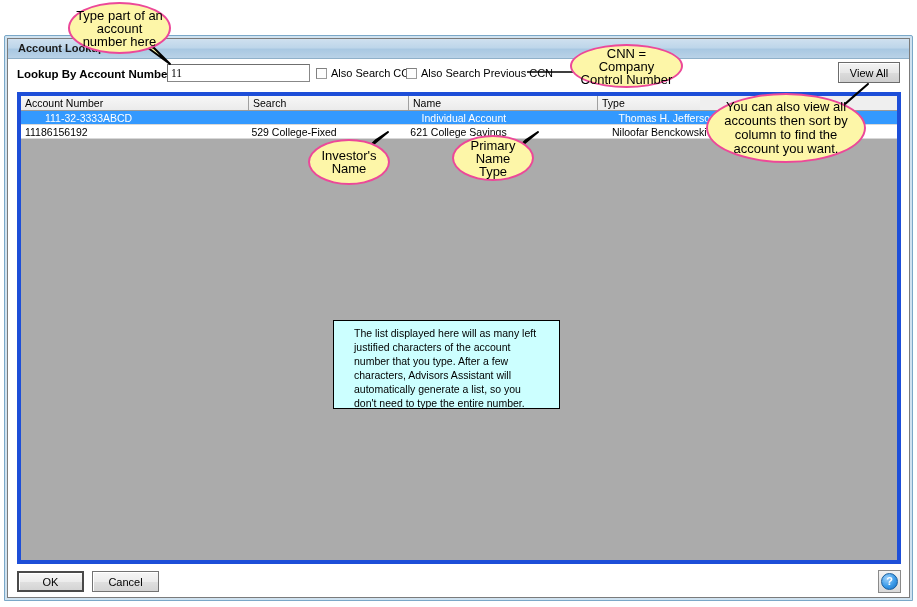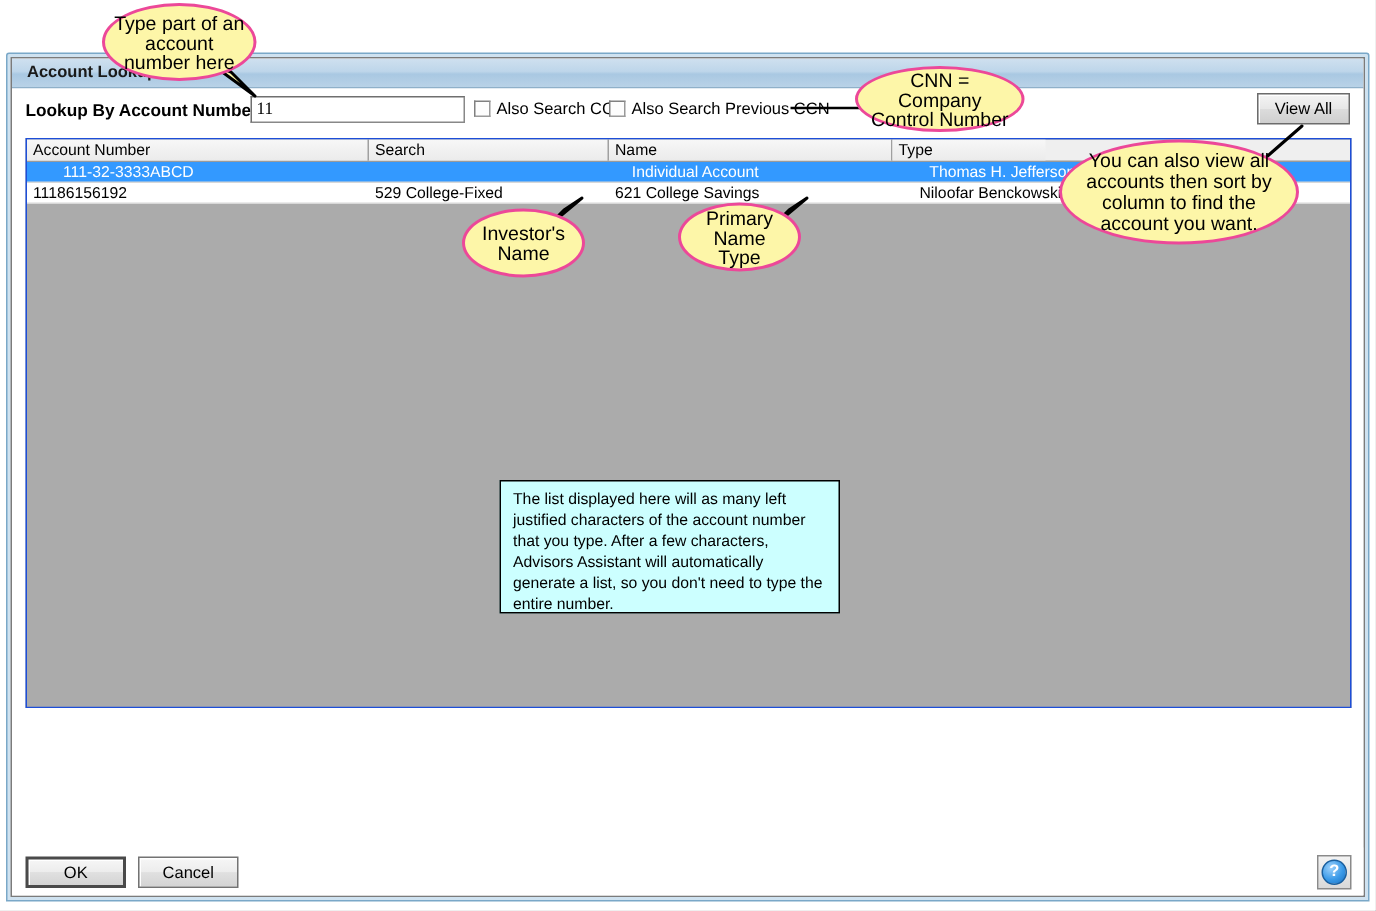--- a/index.html
+++ b/index.html
@@ -111,22 +111,22 @@
     font-size: 11px;
     color: #000;
     cursor: pointer;
     box-shadow: inset 1px 1px 0 #ffffff;
   }
 
   
   .grid {
     position: absolute;
     left: 9px; top: 33px;
-    width: 884px; height: 380px;
-    border: 1px solid #1d4ed8;
+    width: 884px; height: 472px;
+    border: 4px solid #1d4ed8;
     background: #ababab;
     overflow: hidden;
   }
   .grid-header {
     display: flex;
     height: 15px;
     background: #efefef;
     border-bottom: 1px solid #9a9a9a;
   }
   .gh-cell {
@@ -230,21 +230,21 @@
 
   .info-box {
     position: absolute;
     left: 333px; top: 320px;
     width: 227px; height: 89px;
     background: #ccffff;
     border: 1px solid #000000;
     font-size: 10.5px;
     color: #000;
     line-height: 14px;
-    padding: 5px 8px;
+    padding: 5px 20px;
     z-index: 40;
   }
   .leader {
     position: absolute;
     z-index: 38;
   }
   .leader svg { display: block; overflow: visible; }
 </style>
 </head>
 <body>

